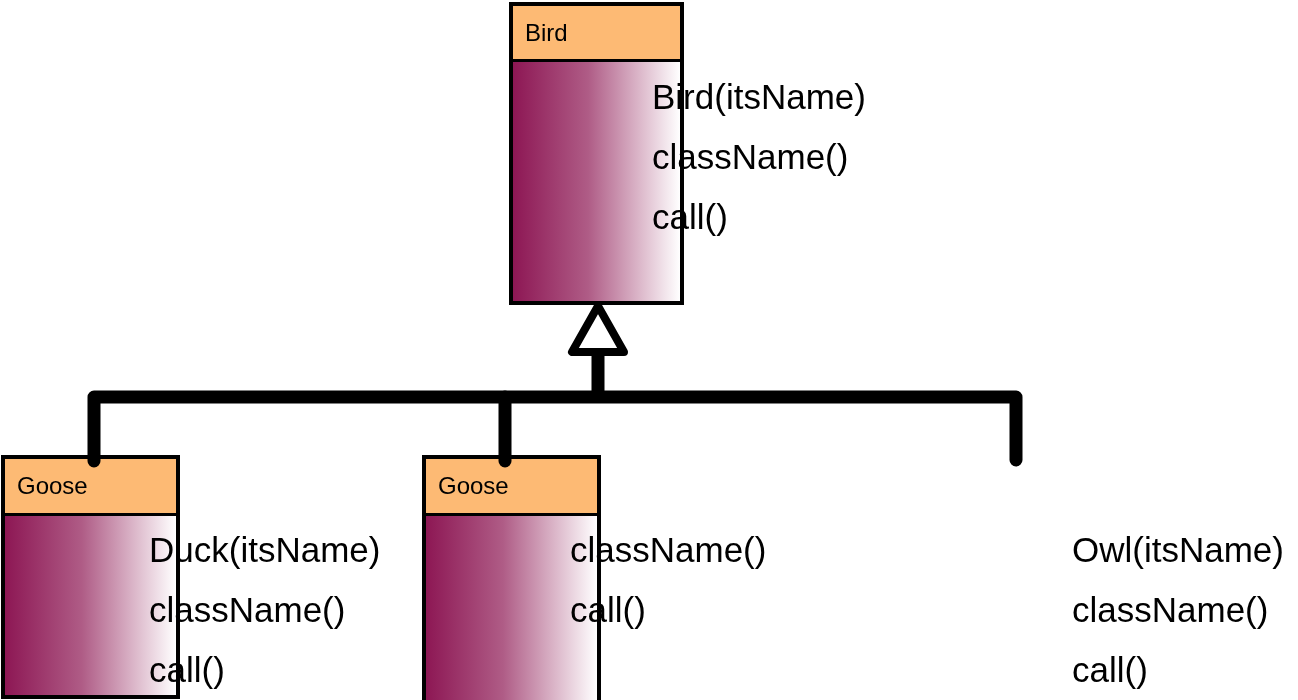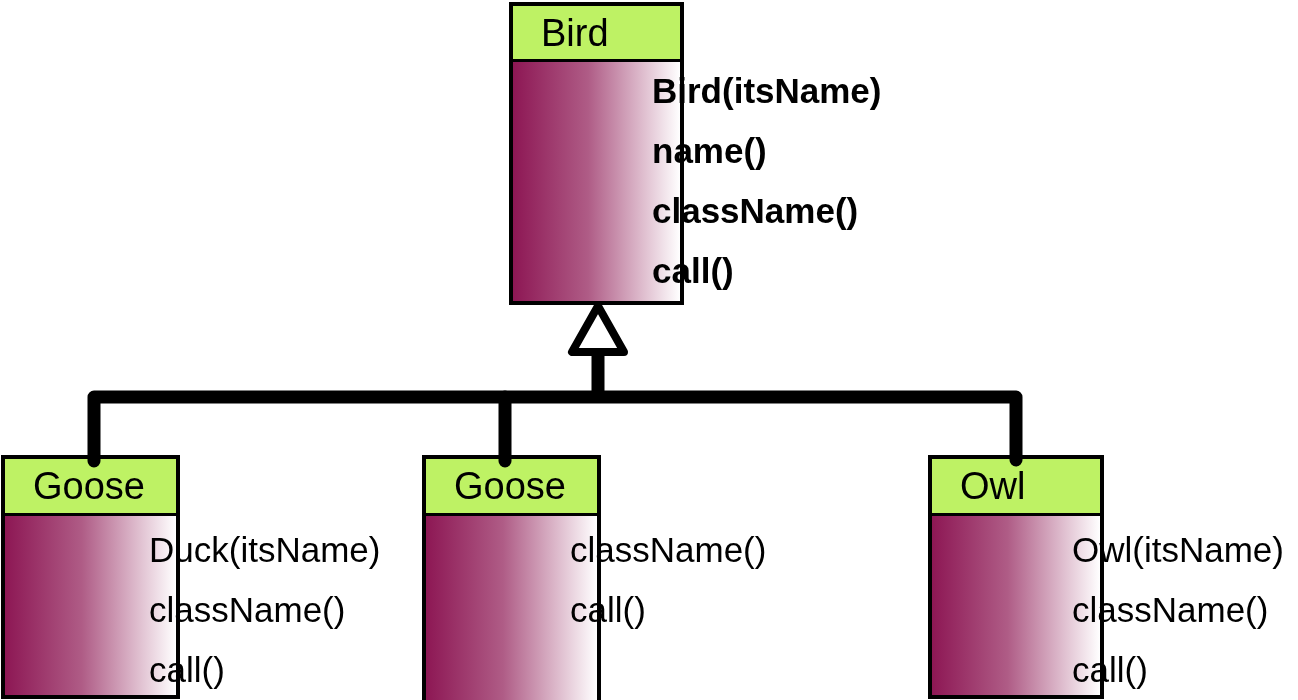--- a/index.html
+++ b/index.html
@@ -40,25 +40,25 @@
     box-sizing: border-box;
     border: 4px solid var(--line-color, #000000);
     background: #ffffff;
     display: flex;
     flex-direction: column;
     z-index: 1;
   }
   .class-title {
     box-sizing: border-box;
     border-bottom: 3px solid var(--line-color, #000000);
-    background: #bef264;
+    background: #fdba74;
     display: flex;
     align-items: center;
-    padding-left: 28px;
-    font-size: 38px;
+    padding-left: 12px;
+    font-size: 24px;
     line-height: 1;
     white-space: nowrap;
     overflow: visible;
   }
   .title-bird  { height: 56px; }
   .title-sub   { height: 57px; }
   .class-body {
     flex: 1;
     background: linear-gradient(to right,
       var(--grad-start, #8d1754) 0%,
@@ -74,39 +74,38 @@
     line-height: 60px;
     font-size: 35px;
     white-space: nowrap;
   }
   
   .box-bird  { left: 509px; top: 2px;   width: 175px; height: 303px; }
   .box-duck  { left: 1px;   top: 455px; width: 179px; height: 244px; }
   .box-goose { left: 422px; top: 455px; width: 179px; height: 252px; }
   .box-owl   { left: 928px; top: 455px; width: 176px; height: 244px; }
   
-  .methods-bird  { left: 652px;  top: 61px; font-weight: bold;  }
+  .methods-bird  { left: 652px;  top: 67px;  }
   .methods-duck  { left: 149px;  top: 520px; }
   .methods-goose { left: 570px;  top: 520px; }
   .methods-owl   { left: 1072px; top: 520px; }
 </style>
 </head>
 <body>
 
 <div class="canvas">
 
   <div class="class-box box-bird">
     <div class="class-title title-bird">
       <span>Bird</span>
     </div>
     <div class="class-body"></div>
   </div>
   <div class="methods methods-bird">
     <div class="method">Bird(itsName)</div>
-    <div class="method">name()</div>
     <div class="method">className()</div>
     <div class="method">call()</div>
   </div>
 
   <div class="class-box box-duck">
     <div class="class-title title-sub">
       <span>Goose</span>
     </div>
     <div class="class-body"></div>
   </div>
@@ -120,26 +119,20 @@
     <div class="class-title title-sub">
       <span>Goose</span>
     </div>
     <div class="class-body"></div>
   </div>
   <div class="methods methods-goose">
     <div class="method">className()</div>
     <div class="method">call()</div>
   </div>
 
-  <div class="class-box box-owl">
-    <div class="class-title title-sub">
-      <span>Owl</span>
-    </div>
-    <div class="class-body"></div>
-  </div>
   <div class="methods methods-owl">
     <div class="method">Owl(itsName)</div>
     <div class="method">className()</div>
     <div class="method">call()</div>
   </div>
 
   <svg class="connectors" width="1298" height="700" viewBox="0 0 1298 700">
     <path class="conn" d="M 94 461 L 94 397 L 1016 397 L 1016 460"></path>
     <path class="conn" d="M 505 397 L 505 461"></path>
     <path class="conn" d="M 598 349 L 598 396"></path>

